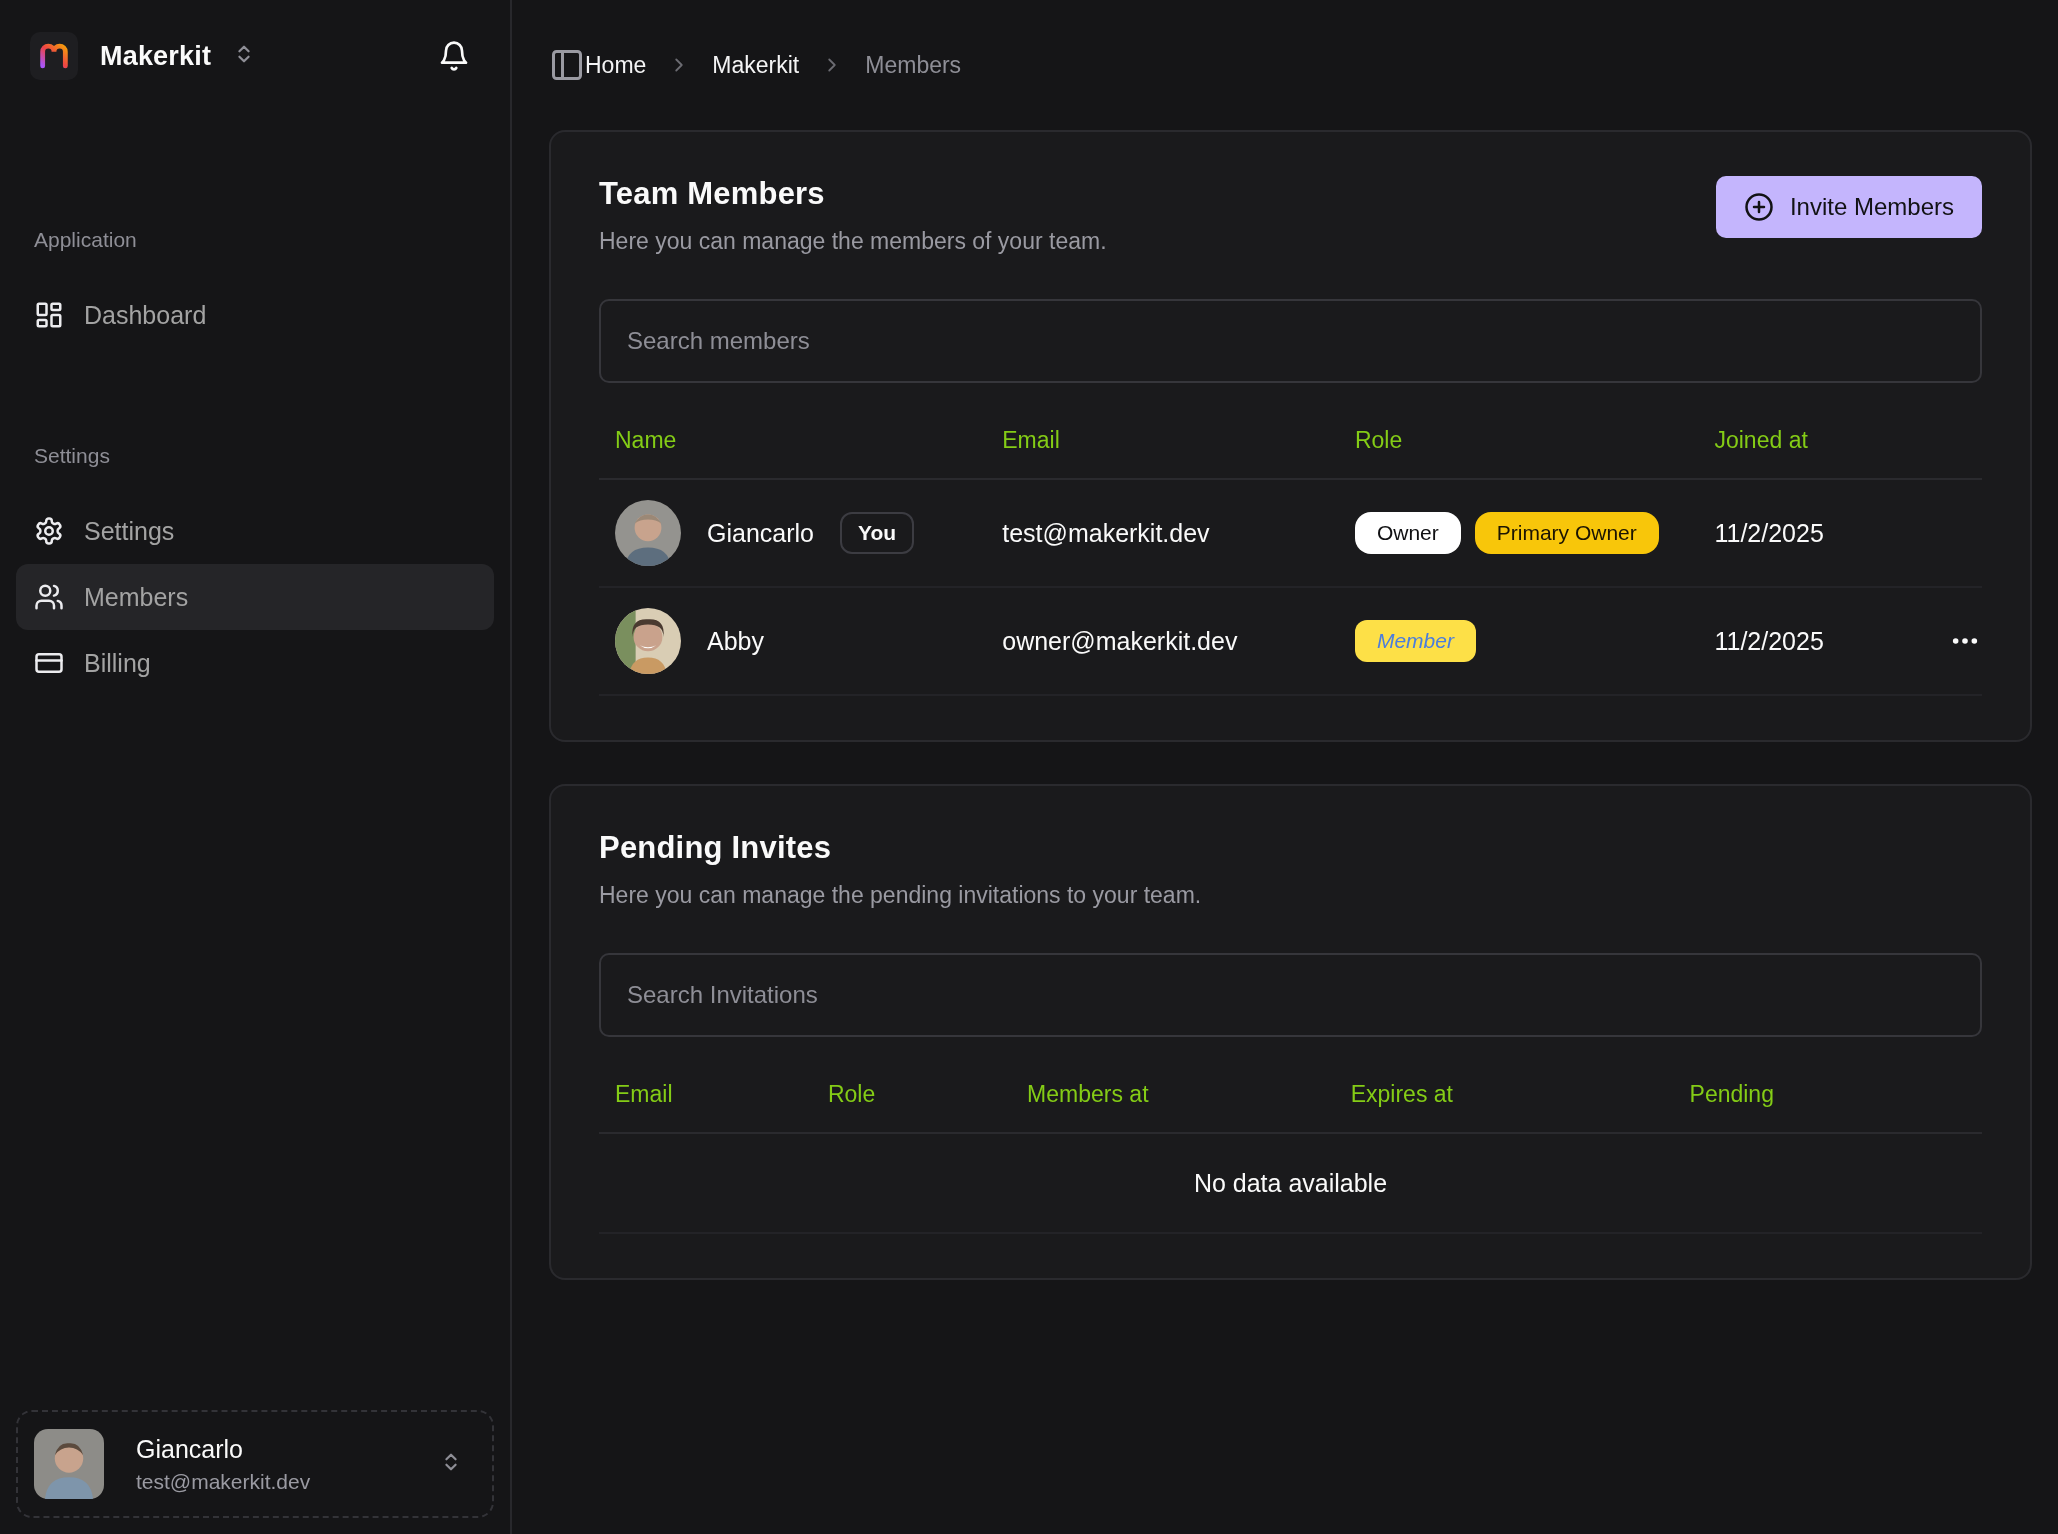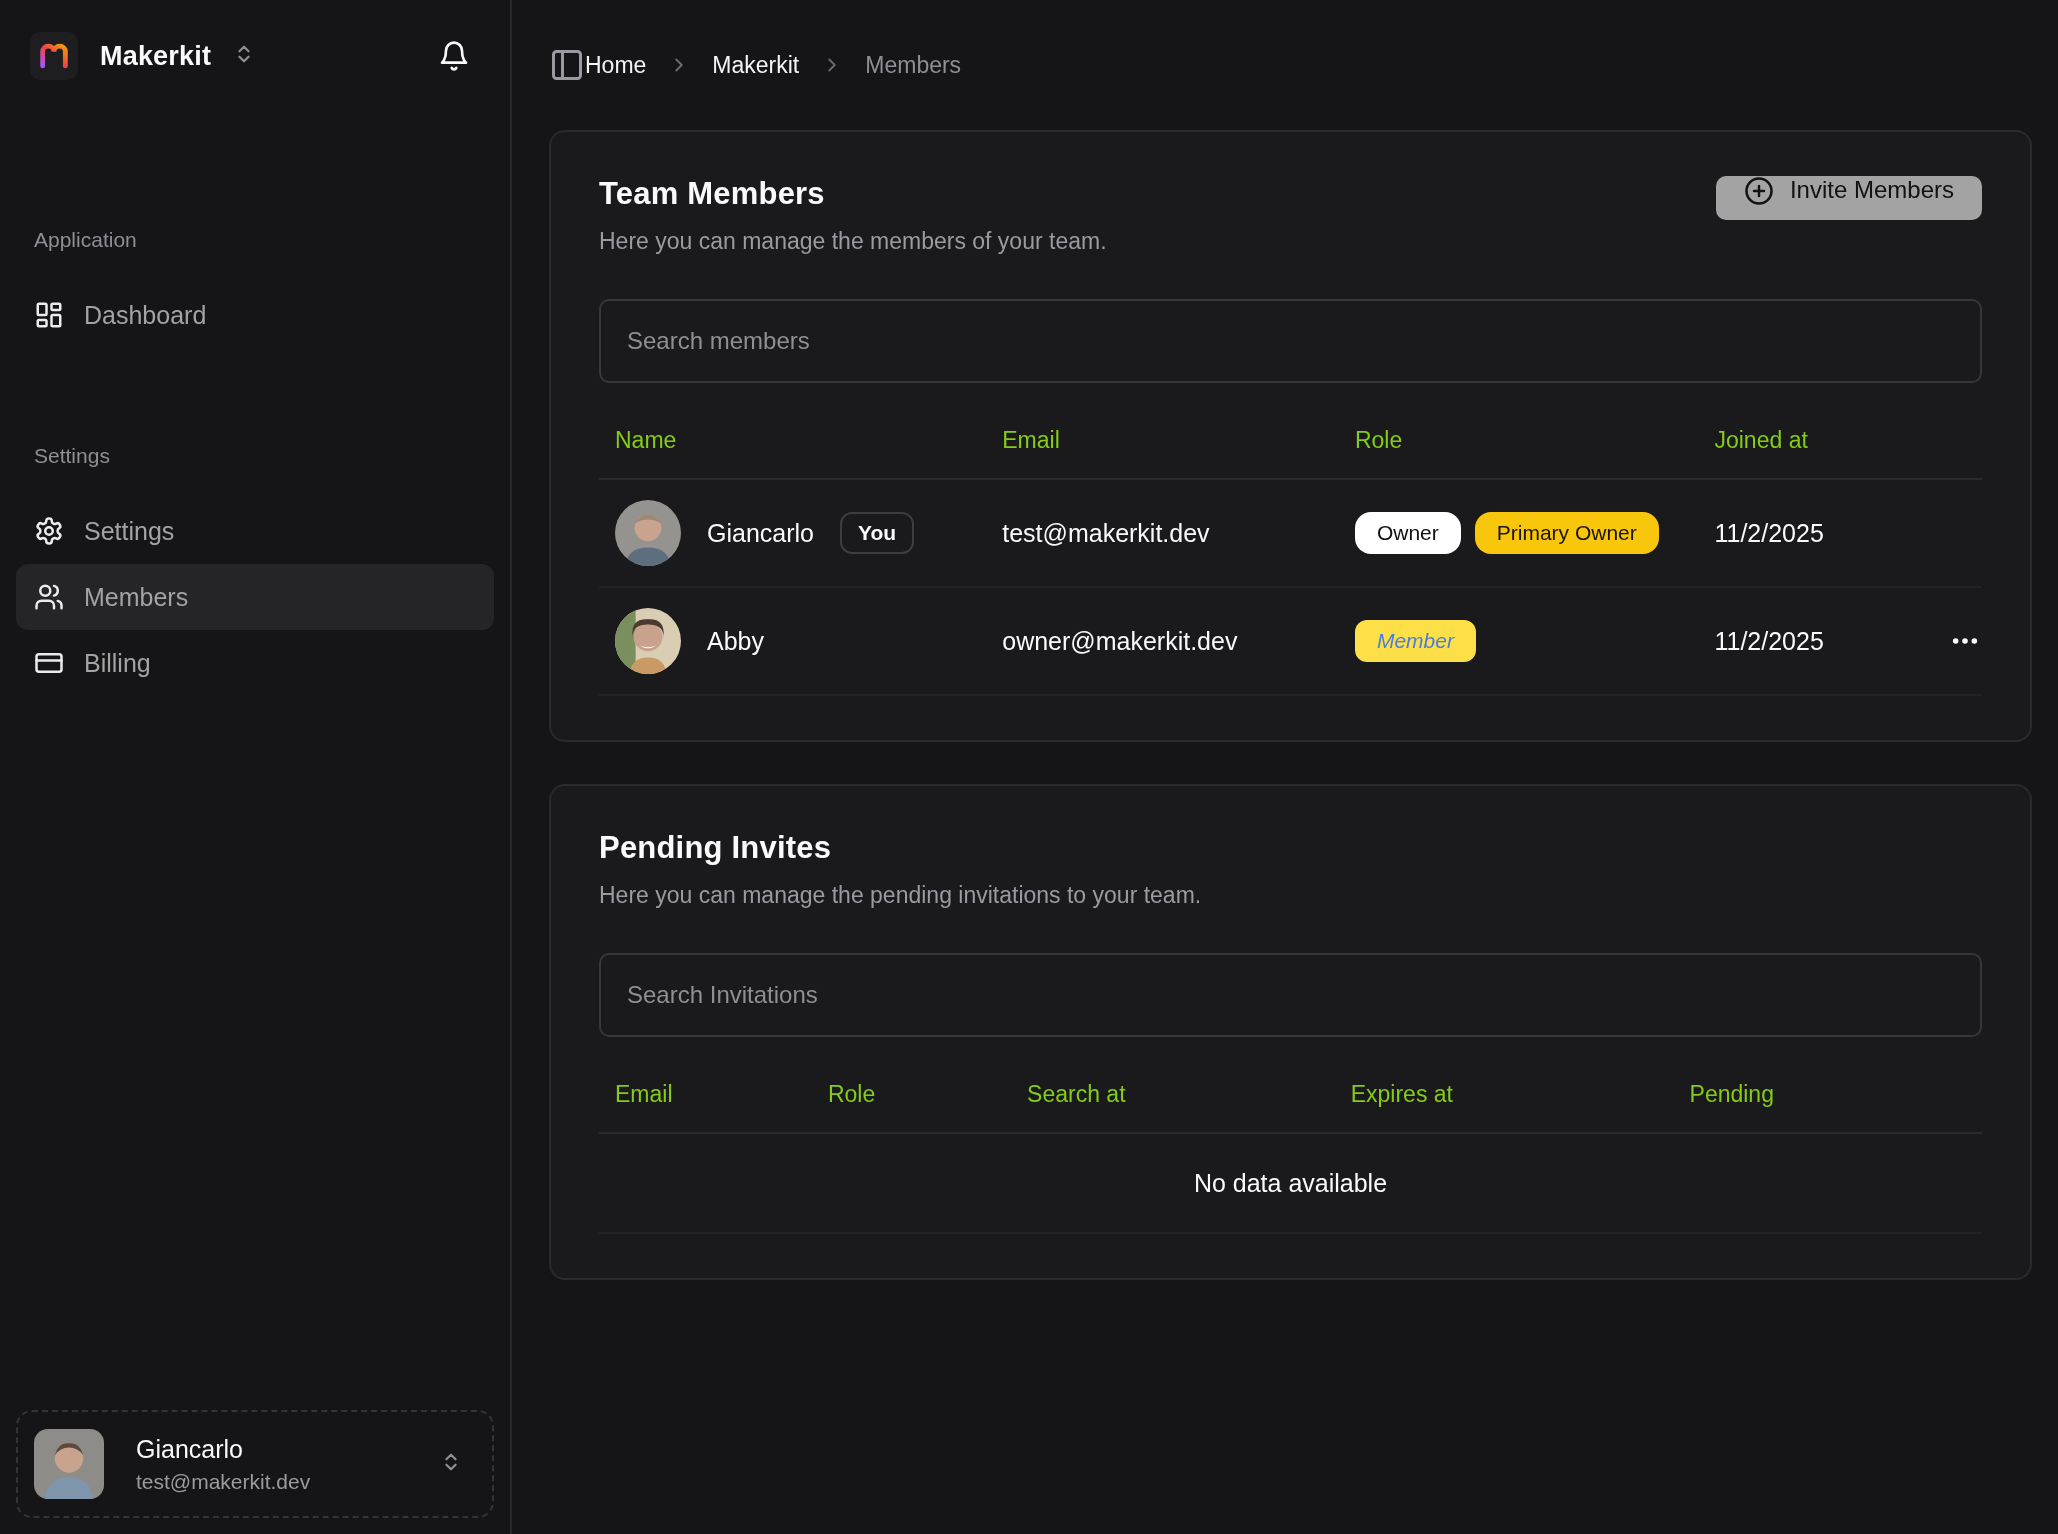--- a/index.html
+++ b/index.html
@@ -49,22 +49,22 @@
   .crumb-sep svg { width:22px; height:22px; stroke:#6b6b72; display:block; }
 
   .card { background:#1a1a1c; border:2px solid #2a2a2e; border-radius:16px;
           padding:44px 48px; }
   .card + .card { margin-top:42px; }
 
   .card-head { display:flex; align-items:flex-start; justify-content:space-between; }
   .card-title { font-size:31px; font-weight:700; letter-spacing:.2px; }
   .card-sub { font-size:23px; color:#9a9aa2; margin-top:16px; }
 
-  .invite-btn { display:flex; align-items:flex-start; gap:16px; background:#a3a3a3; color:#121214;
-                border:none; border-radius:10px; height:44px; padding:0 28px;
+  .invite-btn { display:flex; align-items:center; gap:16px; background:#c4b5fd; color:#121214;
+                border:none; border-radius:10px; height:62px; padding:0 28px;
                 font-size:24px; font-weight:500; cursor:pointer; font-family:inherit; }
   .invite-btn svg { width:30px; height:30px; stroke:#121214; }
 
   .search-input { width:100%; height:84px; margin-top:44px; background:transparent;
                   border:2px solid #36363b; border-radius:10px; padding:0 26px;
                   font-size:24px; color:#fafafa; font-family:inherit; outline:none; }
   .search-input::placeholder { color:#8e8e96; }
 
   table.data { width:100%; border-collapse:collapse; margin-top:20px; table-layout:fixed; }
   table.data th { text-align:left; font-weight:400; font-size:23px; color:#84cc16;
@@ -358,21 +358,21 @@
           <col class="pending-col-email">
             <col class="pending-col-role">
           <col class="pending-col-invited">
             <col class="pending-col-expires">
           <col class="pending-col-status">
         </colgroup>
         <thead>
           <tr>
             <th>Email</th>
             <th>Role</th>
-            <th>Search at</th>
+            <th>Members at</th>
             <th>Expires at</th>
             <th>Pending</th>
           </tr>
         </thead>
         <tbody>
           <tr>
             <td colspan="5" class="empty-cell">No data available</td>
           </tr>
         </tbody>
       </table>

